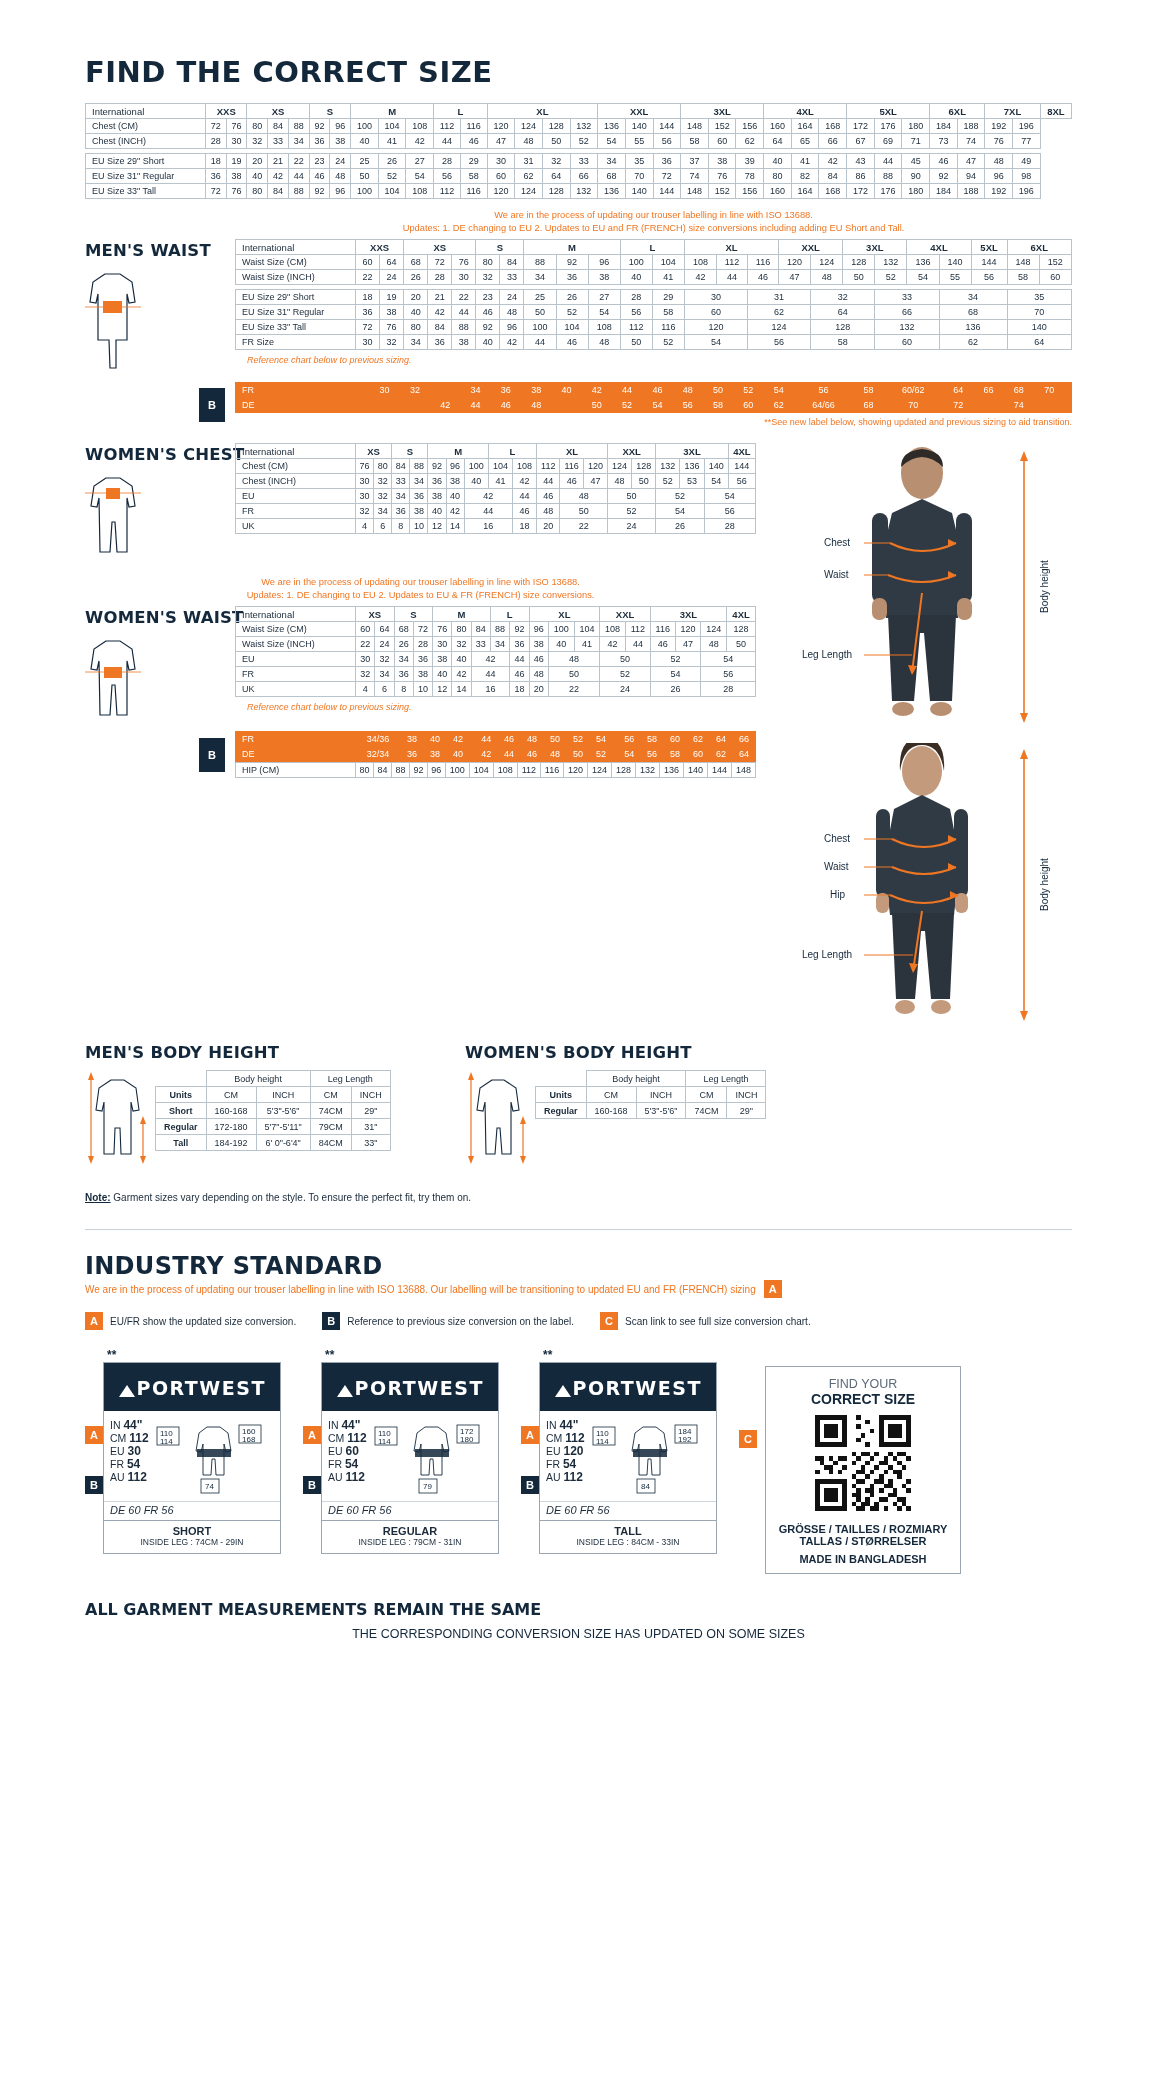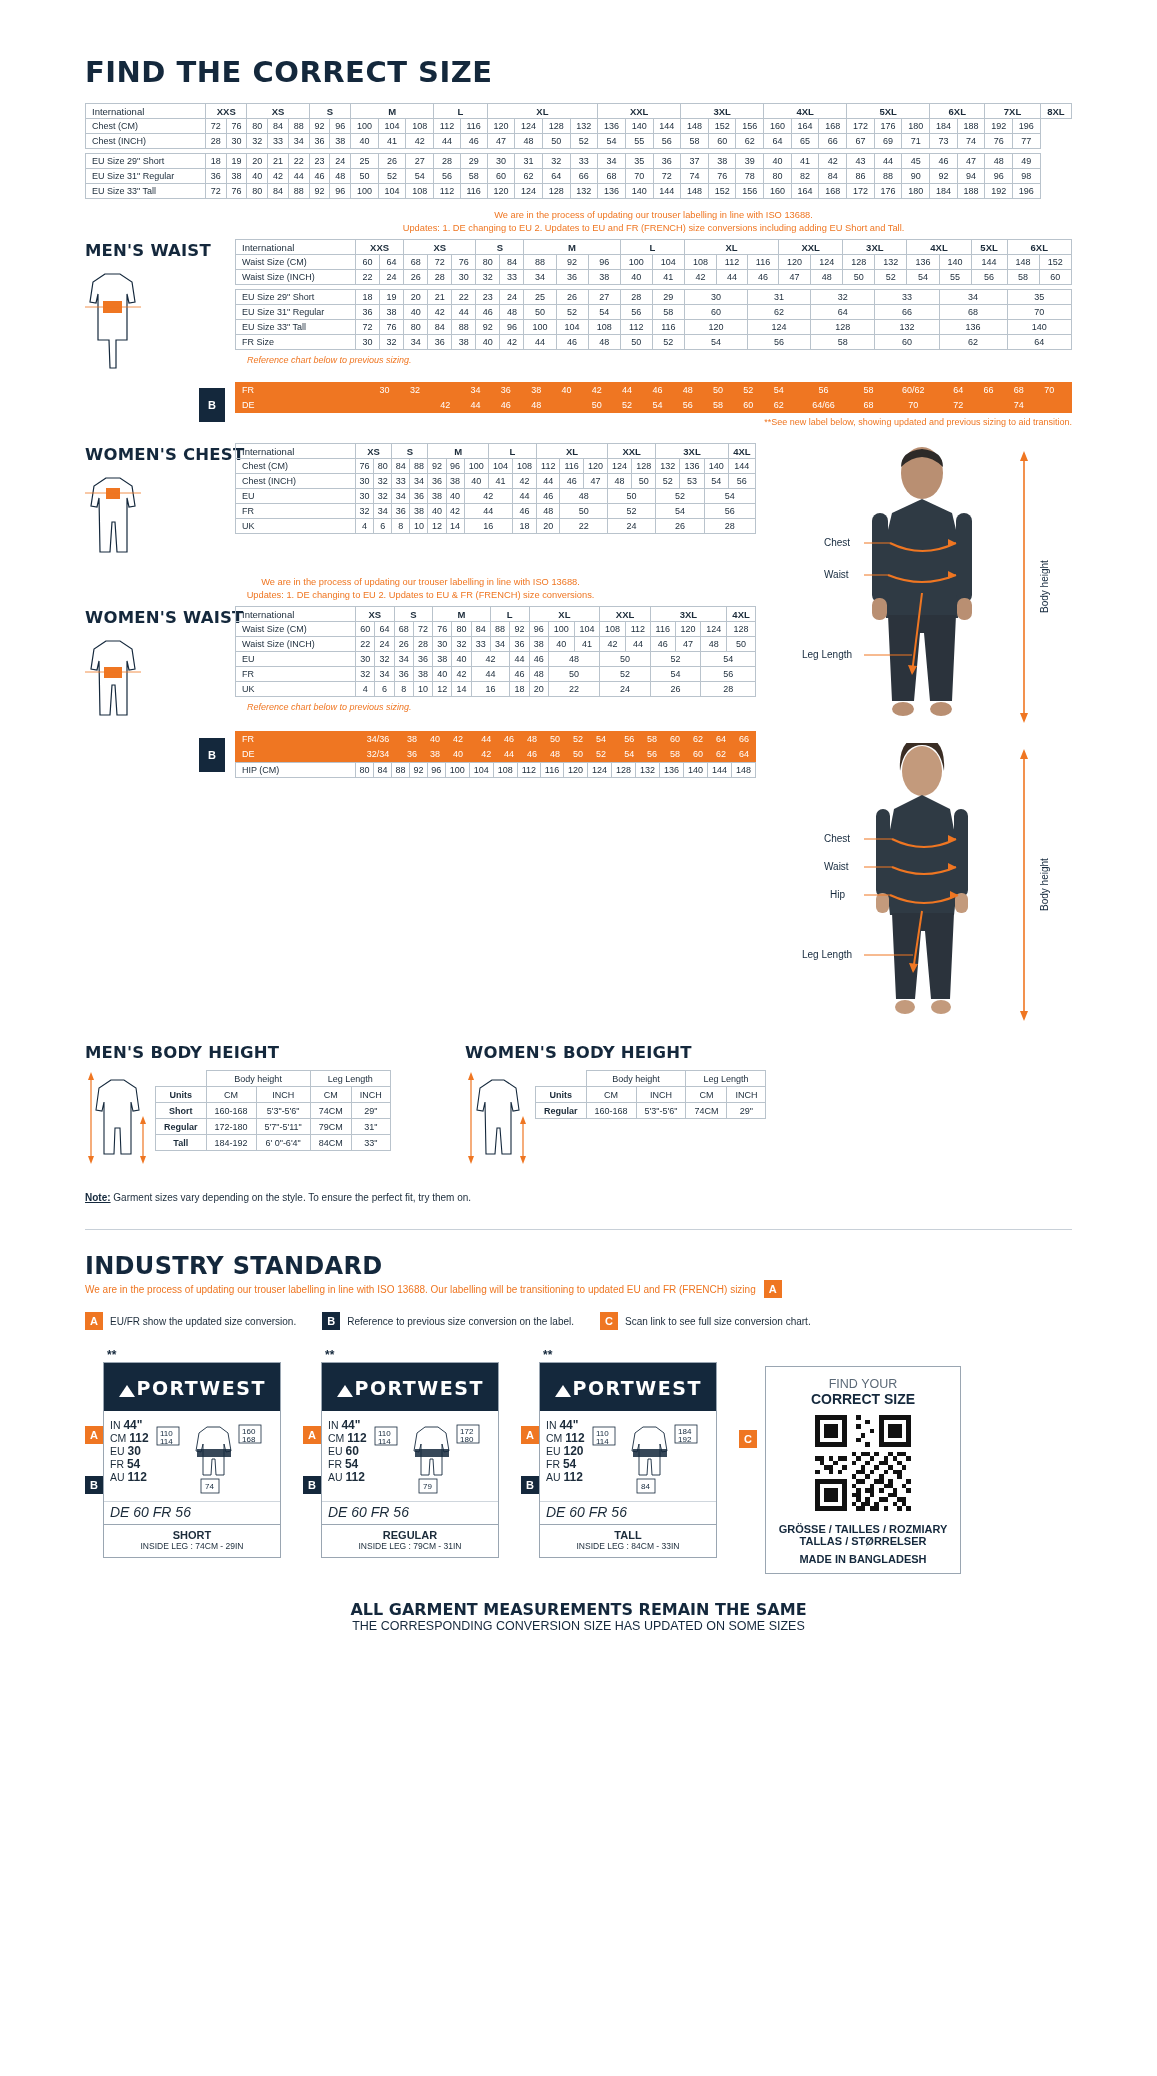--- a/index.html
+++ b/index.html
@@ -112,30 +112,30 @@
   .label-box { border:1px solid #9aa6b2; background:#fff; }
   .label-brand { background:#14283c; color:#fff; text-align:center; padding:14px 0 12px 0; }
   .brandtext { font-size:19px; font-weight:bold; letter-spacing:1.5px; font-family:"DejaVu Sans", sans-serif;}
   .label-body { display:flex; padding:8px 6px 6px 6px; gap:6px; }
   .label-sizes { font-size:10.5px; line-height:13px; }
   .label-sizes b { font-size:12px; }
   .label-fig { flex:1; position:relative; height:76px; }
   .label-foot { border-top:1px solid #9aa6b2; text-align:center; padding:4px 0 6px 0; }
   .label-foot .big { font-weight:bold; font-size:11px; }
   .label-foot .small { font-size:8.5px; }
-  .de-row { font-size:14px; font-style:italic; padding:2px 6px 4px 6px; border-top:1px solid #cfd6dd; }
+  .de-row { font-size:11px; font-style:italic; padding:2px 6px 4px 6px; border-top:1px solid #cfd6dd; }
 
   .qr-card { width:196px; border:1px solid #9aa6b2; text-align:center; padding:10px 8px 8px 8px; }
   .qr-t1 { font-size:12.5px; color:#5b6977; }
   .qr-t2 { font-size:14px; font-weight:bold; color:#14283c; margin-bottom:8px; }
   .qr-img { width:96px; height:96px; margin:0 auto 8px auto; }
   .qr-foot { font-size:11px; font-weight:bold; color:#14283c; line-height:12px;margin-top:12px; }
 
-  .footer-1 { text-align:center; font-size:16px; font-weight:bold; color:#14283c; margin-top:26px; font-family:"DejaVu Sans", sans-serif;}
-  .footer-2 { text-align:center; font-size:12.5px; color:#14283c; margin-top:0; }
+  .footer-1 { font-size:16px; font-weight:bold; color:#14283c; margin-top:26px; font-family:"DejaVu Sans", sans-serif;}
+  .footer-2 { text-align:center; font-size:12.5px; color:#14283c; margin-top:8px; }
 </style>
 </head>
 <body>
 
 <div class="page">
 <div class="inner">
 
   <h1 class="title">FIND THE CORRECT SIZE</h1>
 
   <div class="blockrow" style="margin-top:14px;">

